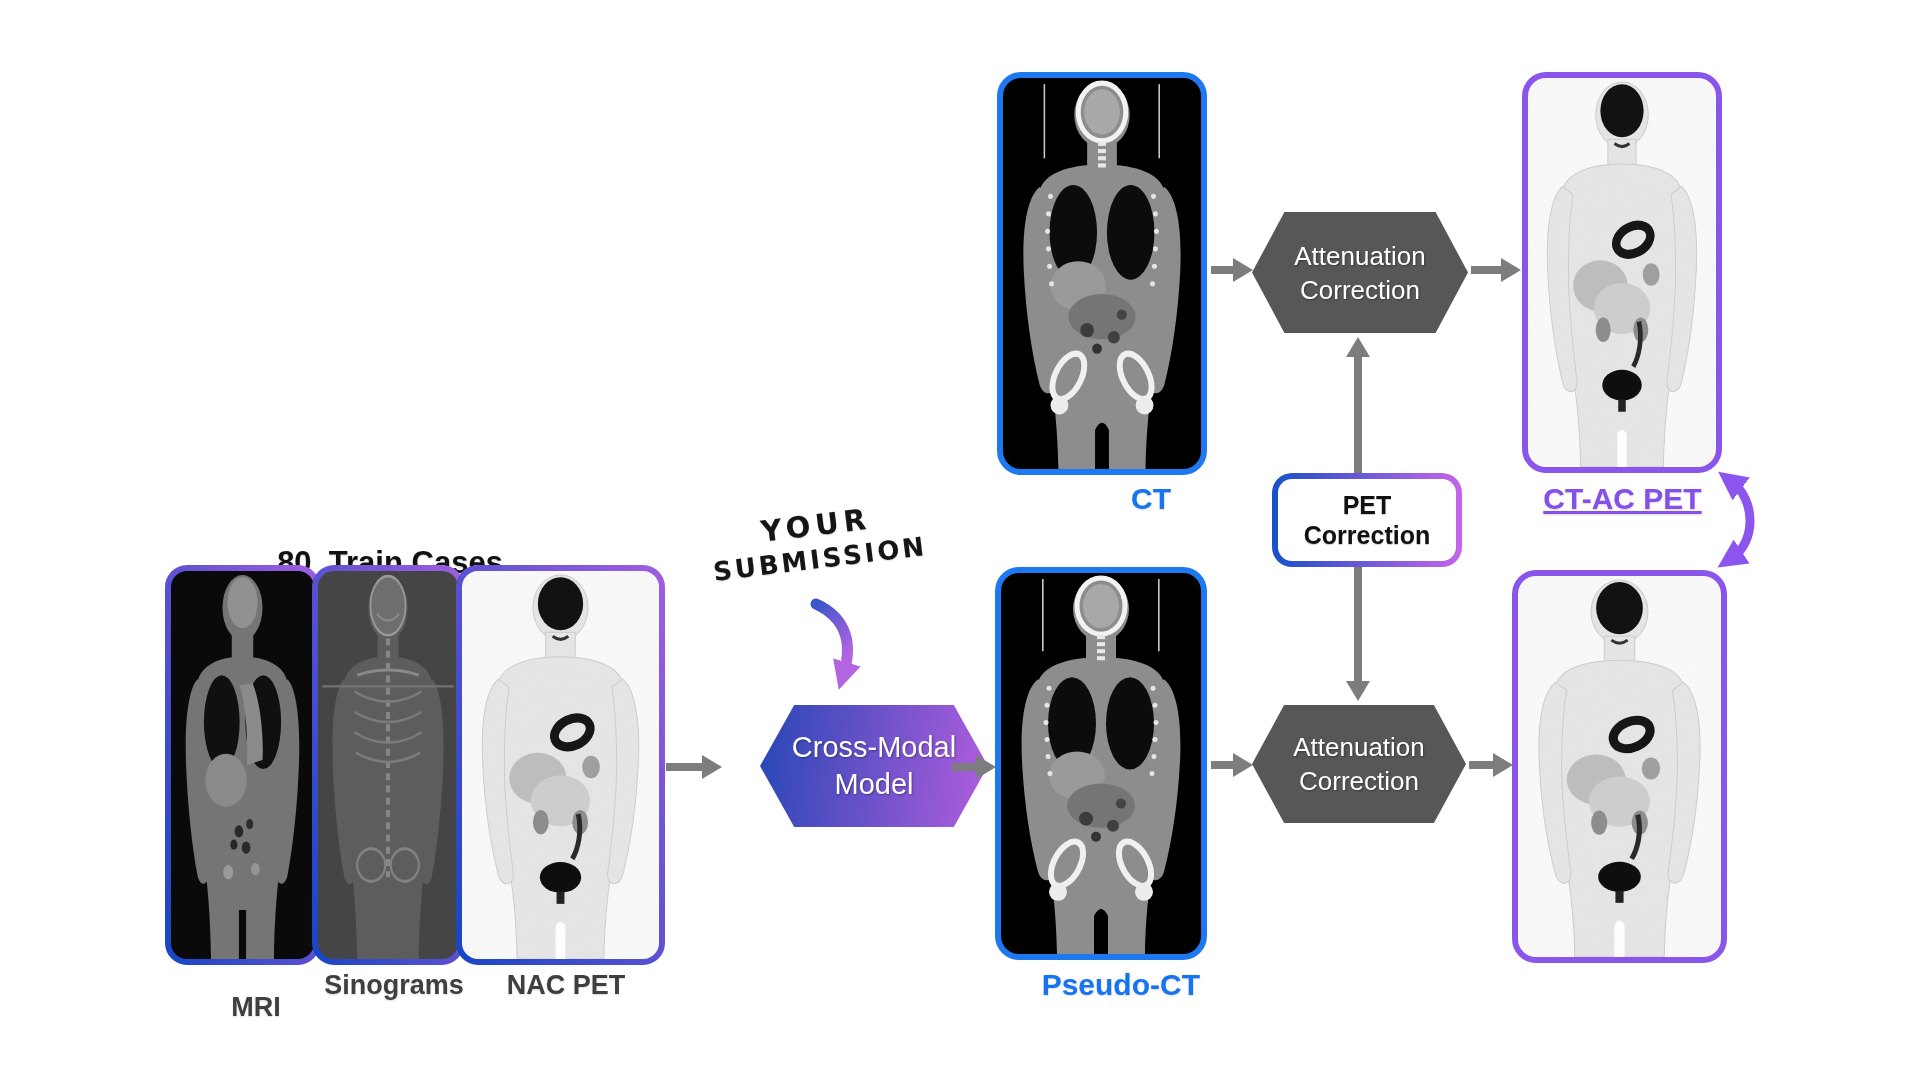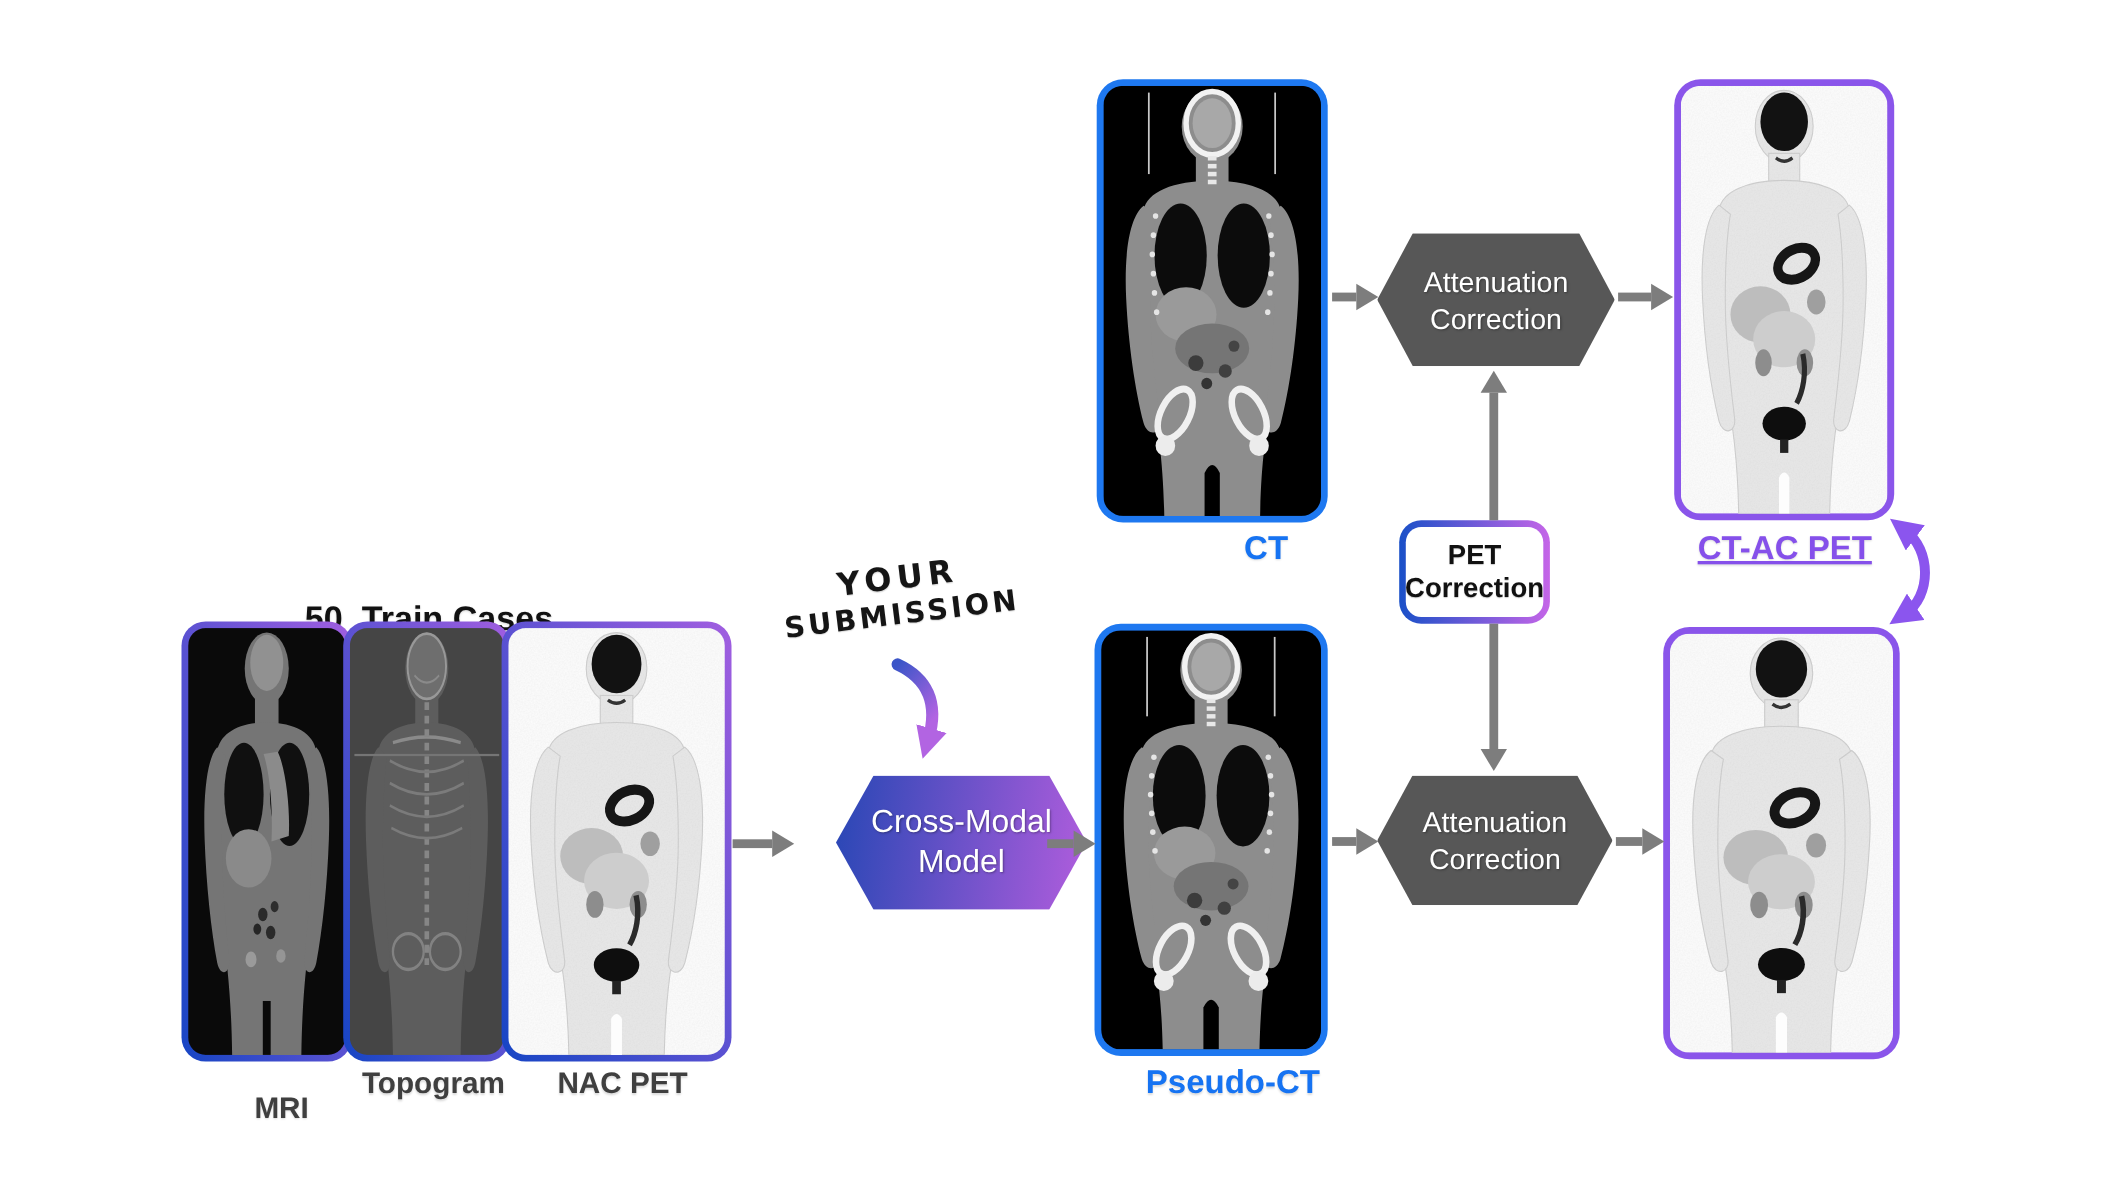--- a/index.html
+++ b/index.html
@@ -39,21 +39,21 @@
     color:#fff;font-weight:normal;text-align:center;
   }
   .hex div{text-shadow:1px 1px 2px rgba(0,0,0,.35);}
   .hex-model{left:760px;top:705px;width:228px;height:122px;
     background:linear-gradient(97deg,#2847b5,#b15ddd);font-size:29px;line-height:37px;}
   .hex-ac{background:#575757;font-size:26px;line-height:34px;}
   .hex-ac-top{left:1252px;top:212px;width:216px;height:121px;}
   .hex-ac-bot{left:1252px;top:705px;width:214px;height:118px;}
   
   .psbox{
-    left:1272px;top:473px;width:137px;height:94px;box-sizing:border-box;padding:6px;
+    left:1272px;top:473px;width:190px;height:94px;box-sizing:border-box;padding:6px;
     border-radius:20px;background:linear-gradient(90deg,#1a50c8,#c565e8);
   }
   .psbox .inner{
     width:100%;height:100%;border-radius:14px;background:#fff;
     display:flex;flex-direction:column;justify-content:center;align-items:center;
     color:#111;font-weight:bold;font-size:25px;line-height:30px;
     text-shadow:0 1px 1px rgba(0,0,0,.2);
   }
   
   .arr{background:#7d7d7d;}
@@ -173,41 +173,41 @@
       <ellipse cx="100" cy="300" rx="21" ry="15" fill="#0e0e0e"></ellipse>
       <rect x="96" y="314" width="8" height="12" fill="#222"></rect>
       <path d="M95,348 C98,342 102,342 105,348 L105,380 L95,380 Z" fill="#fdfdfd"></path>
     </symbol>
   </defs>
 </svg>
 
 <div id="canvas">
 
   <div class="abs dataset-note">
-    <div>50  Train Cases</div>
+    <div>80  Train Cases</div>
     <div>20  Test Cases</div>
   </div>
 
   <div class="abs panel gpanel" style="left:165px;top:565px;width:155px;height:400px;z-index:1;">
     <svg viewBox="0 0 200 380" preserveAspectRatio="none">
         <use href="#scan-mri"></use>
       </svg>
   </div>
   <div class="abs panel gpanel" style="left:312px;top:565px;width:152px;height:400px;z-index:2;">
     <svg viewBox="0 0 200 380" preserveAspectRatio="none">
         <use href="#scan-topo"></use>
       </svg>
   </div>
   <div class="abs panel gpanel" style="left:456px;top:565px;width:209px;height:400px;z-index:3;">
     <svg viewBox="0 0 200 380" preserveAspectRatio="none">
         <use href="#scan-pet"></use>
       </svg>
   </div>
   <div class="abs cap cap-gray" style="left:196px;top:970px;width:120px;margin-top:22px;">MRI</div>
-  <div class="abs cap cap-gray" style="left:314px;top:970px;width:160px;">Topogram</div>
+  <div class="abs cap cap-gray" style="left:314px;top:970px;width:160px;">Sinograms</div>
   <div class="abs cap cap-gray" style="left:476px;top:970px;width:180px;">NAC PET</div>
 
   <div class="abs submission-note">
     <div class="l1">YOUR</div>
     <div class="l2">SUBMISSION</div>
   </div>
   <svg class="abs" style="left:796px;top:594px;" width="84" height="104" viewBox="0 0 84 104">
     <defs>
       <linearGradient id="subg" x1="0" y1="0" x2="0.5" y2="1">
         <stop offset="0" stop-color="#3b55c8"></stop>

